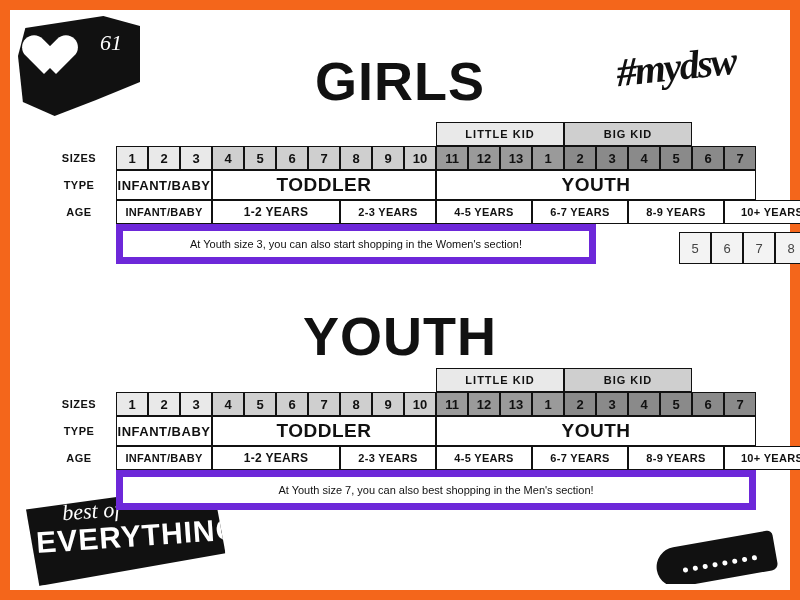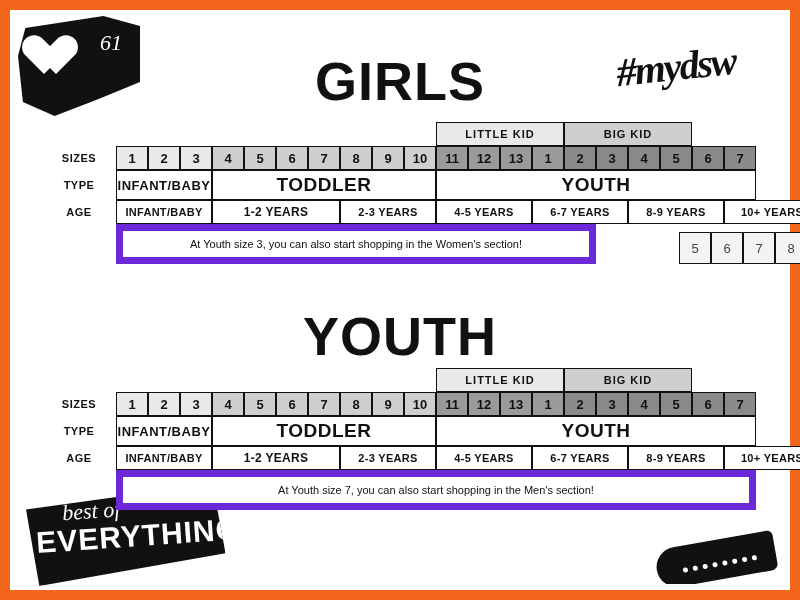--- a/index.html
+++ b/index.html
@@ -195,17 +195,17 @@
       <div class="cell tp" style="left: 386px; top: 48px; width: 320px; background: rgb(255, 255, 255); font-size: 19px;">YOUTH</div>
       <div class="rowlabel" style="top: 84px;">AGE</div>
       <div class="cell ag" style="left: 66px; top: 78px; width: 96px; background: rgb(255, 255, 255); font-size: 11px;">INFANT/BABY</div>
       <div class="cell ag" style="left: 162px; top: 78px; width: 128px; background: rgb(255, 255, 255); font-size: 12px;">1-2 YEARS</div>
       <div class="cell ag" style="left: 290px; top: 78px; width: 96px; background: rgb(255, 255, 255); font-size: 11px;">2-3 YEARS</div>
       <div class="cell ag" style="left: 386px; top: 78px; width: 96px; background: rgb(255, 255, 255); font-size: 11px;">4-5 YEARS</div>
       <div class="cell ag" style="left: 482px; top: 78px; width: 96px; background: rgb(255, 255, 255); font-size: 11px;">6-7 YEARS</div>
       <div class="cell ag" style="left: 578px; top: 78px; width: 96px; background: rgb(255, 255, 255); font-size: 11px;">8-9 YEARS</div>
       <div class="cell ag" style="left: 674px; top: 78px; width: 96px; background: rgb(255, 255, 255); font-size: 11px;">10+ YEARS</div>
       <div class="note" style="left: 66px; top: 102px; width: 640px; height: 40px;">
-        <div class="n1">At Youth size 7, you can also start shopping in the Men's section!</div>
+        <div class="n1">At Youth size 7, you can also best shopping in the Men's section!</div>
       </div>
     </div>
 
 </div>
 
 </body></html>

